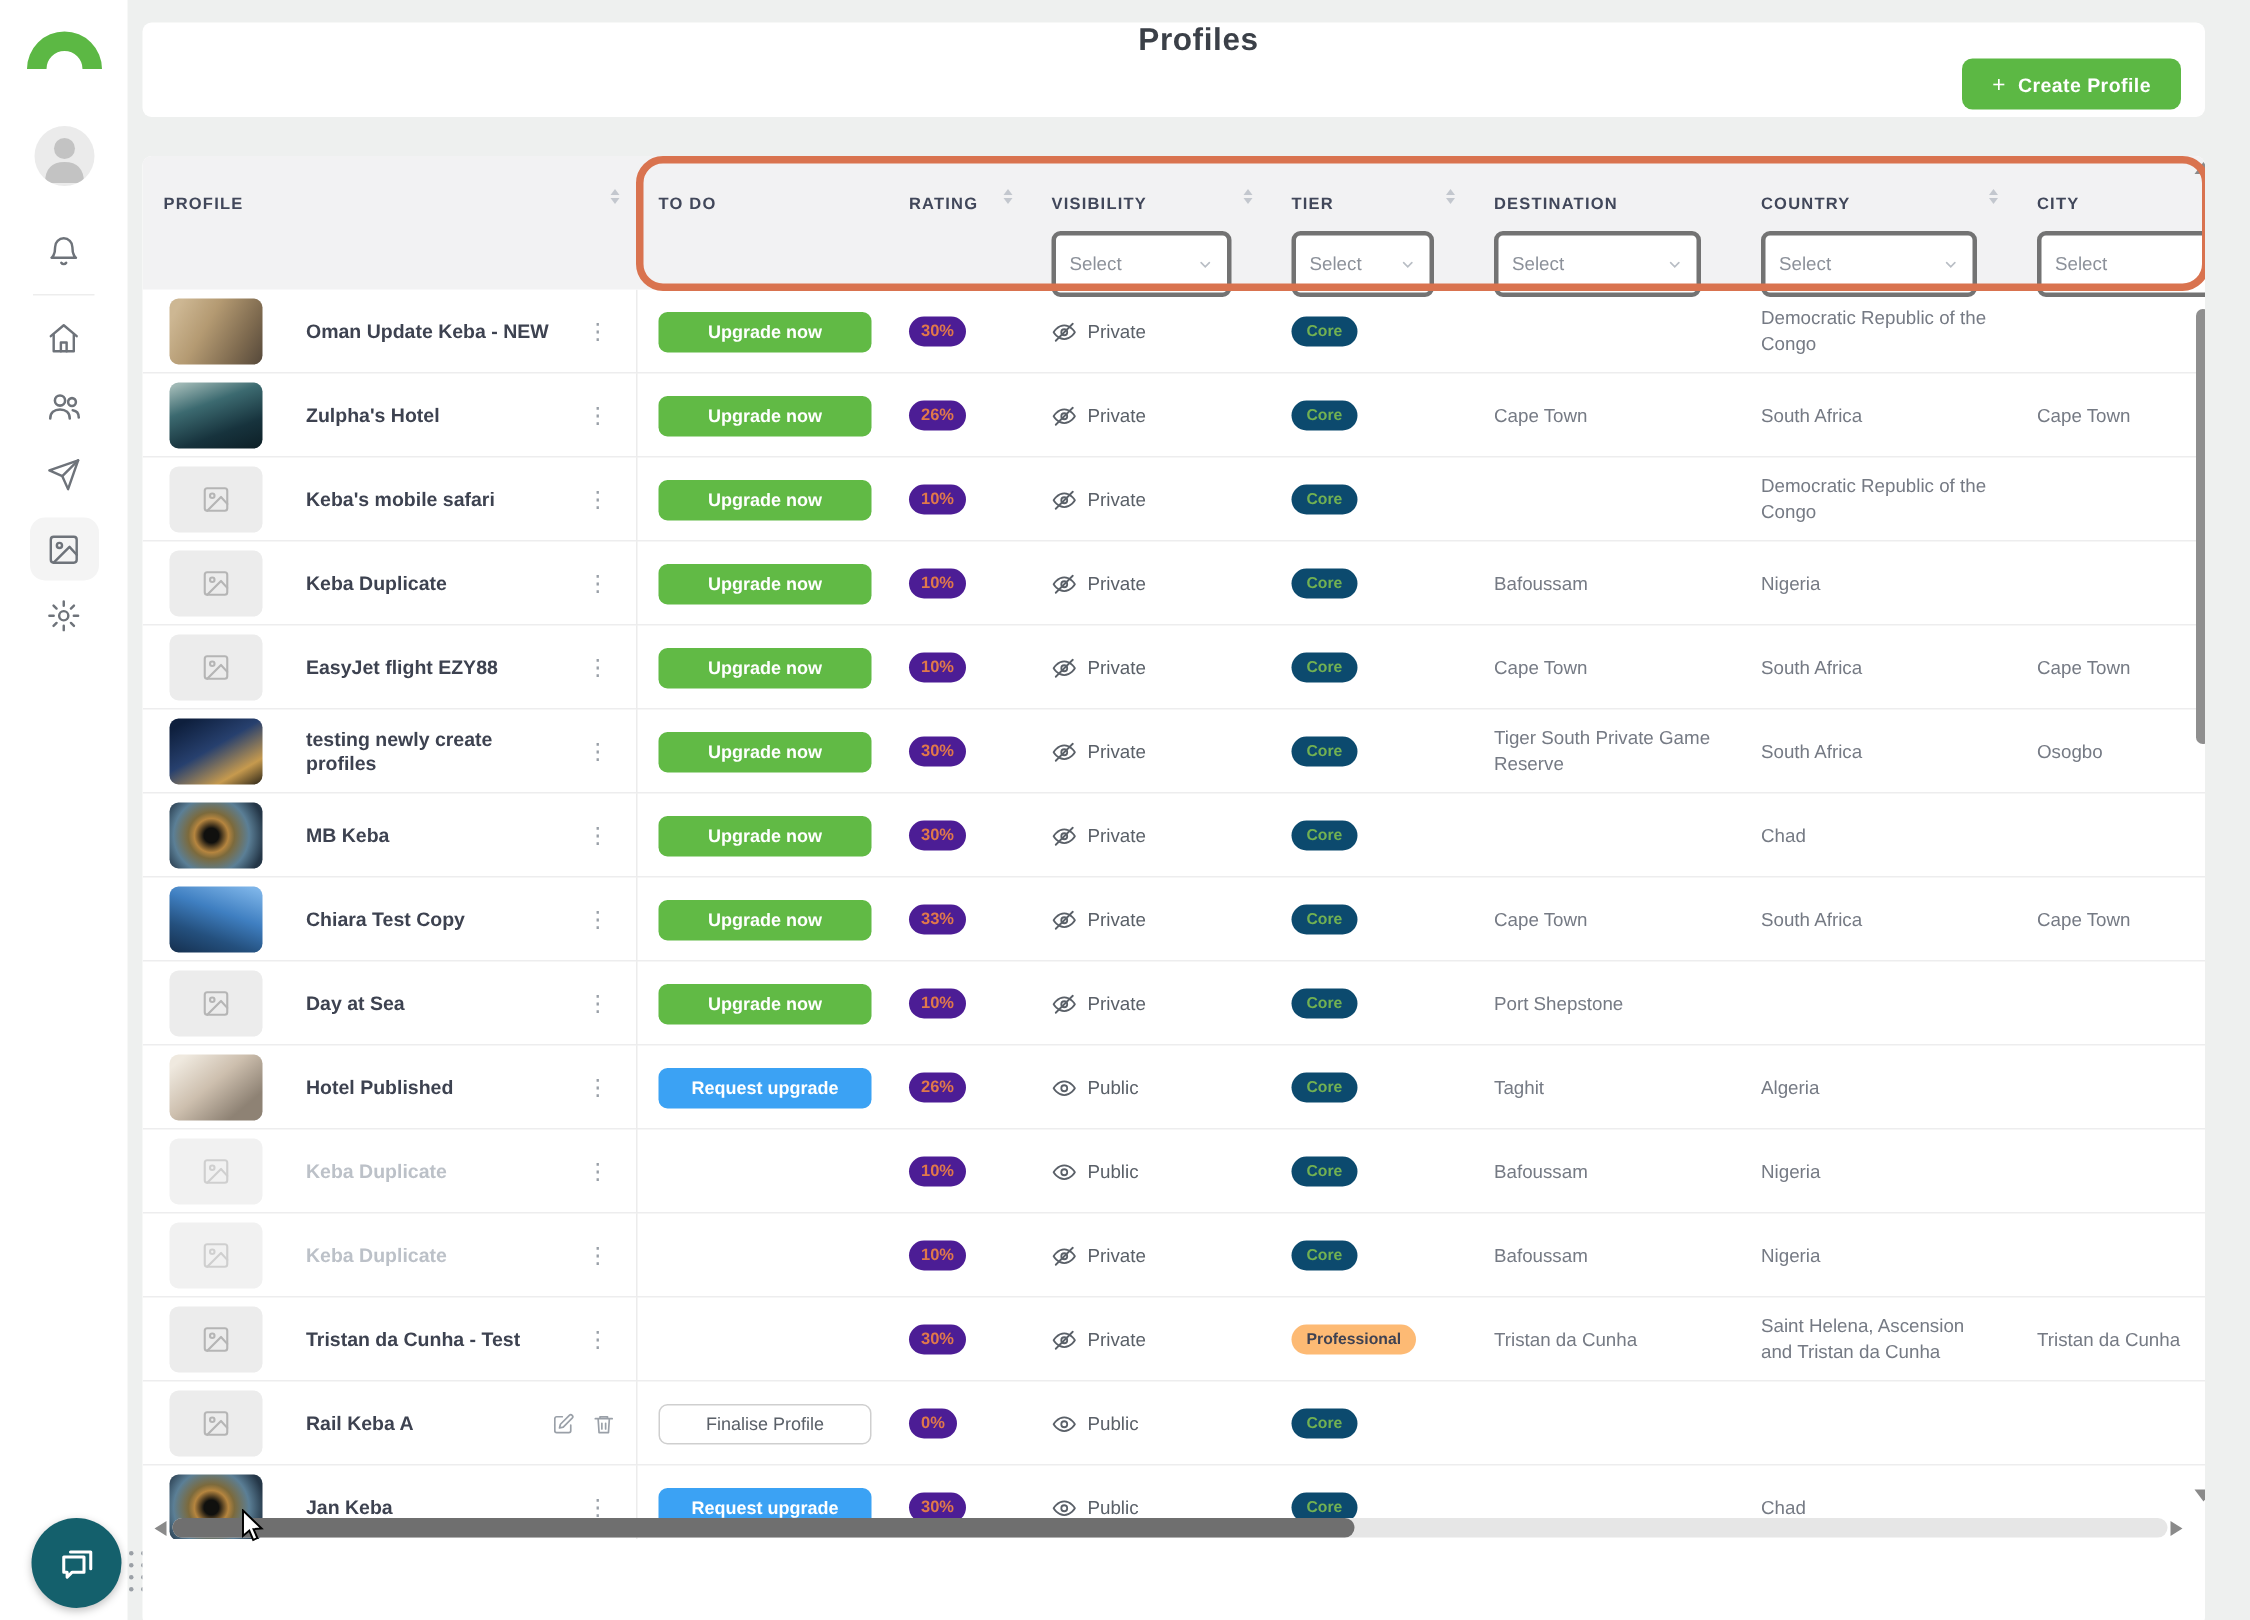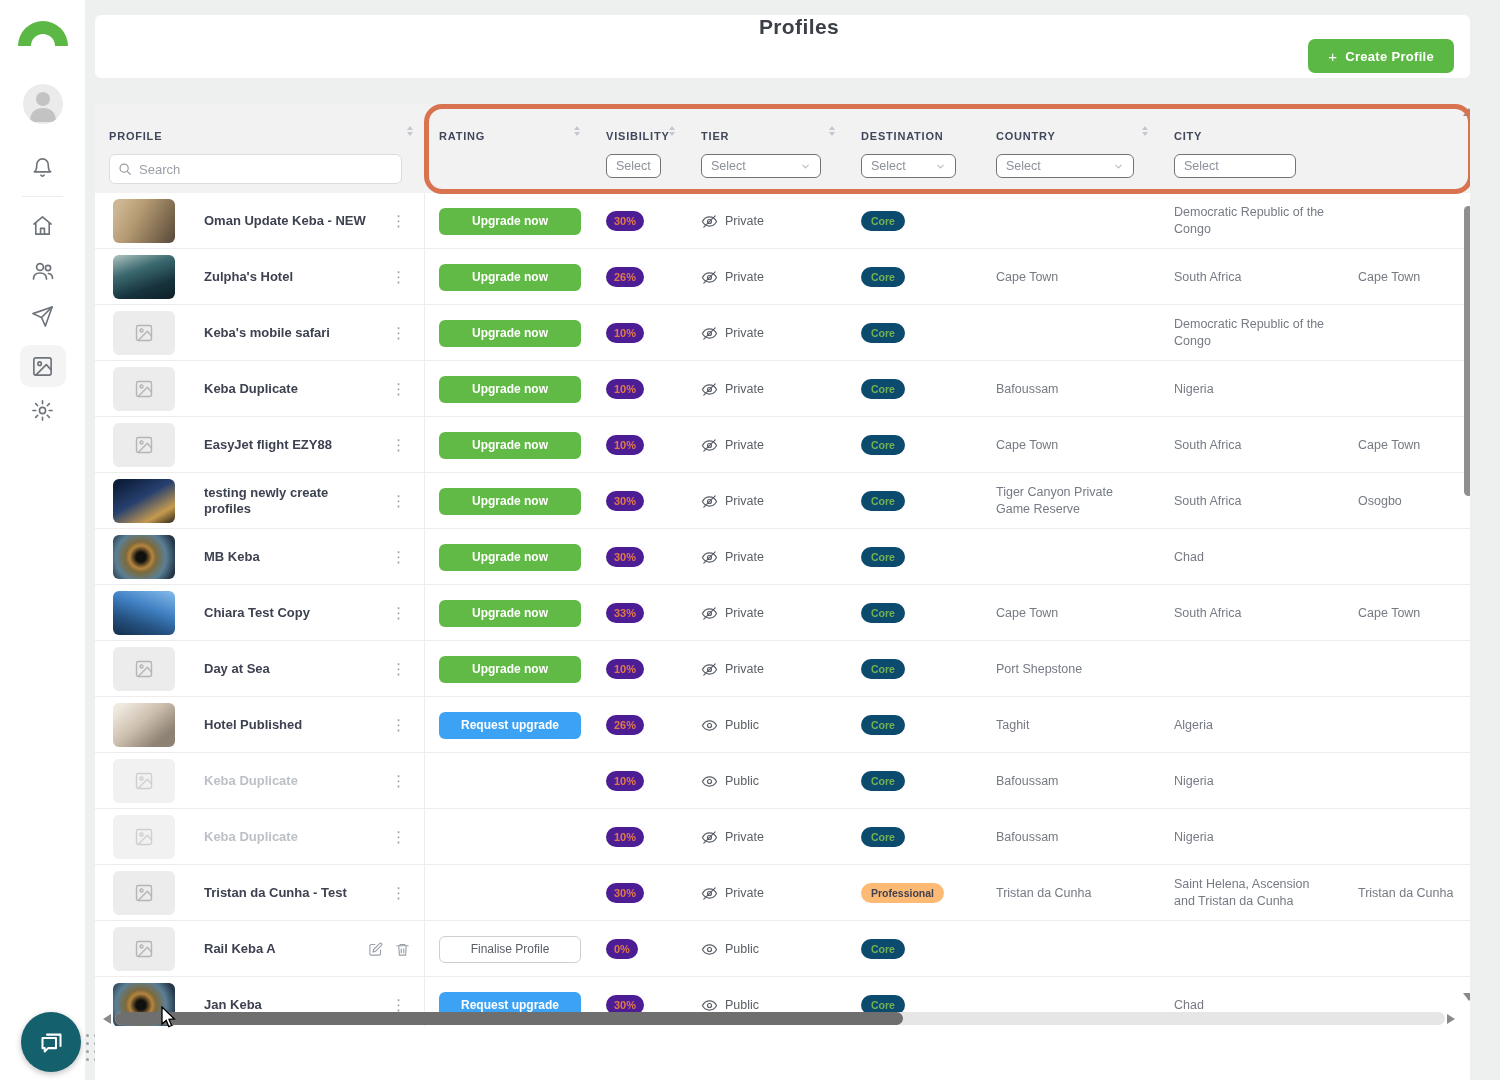--- a/index.html
+++ b/index.html
@@ -46,21 +46,21 @@
   .sort .up { border-bottom:4px solid #c3c7ce; }
   .sort .dn { border-top:4px solid #c3c7ce; }
 
   .search-wrap { position:relative; margin-top:10px; width:293px; }
   .search-wrap svg { position:absolute; left:9px; top:8px; }
   .search-input { width:100%; height:30px; border:1px solid #dcdcdc; border-radius:6px;
                   padding:0 8px 0 29px; font-size:13px; color:#555; background:#fff;
                   font-family:"Liberation Sans", sans-serif; }
   .search-input::placeholder { color:#9aa0a8; }
 
-  .sel { margin-top:10px; height:24px; background:#fff; border:1px solid #737373; border-radius:6px;
+  .sel { margin-top:10px; height:44px; background:#fff; border:3px solid #737373; border-radius:6px;
          display:flex; align-items:center; padding:0 9px; width:calc(100% - 26px); cursor:pointer; }
   .sel-text { font-size:12.5px; color:#8c919a; flex:1; }
   .sel-caret { color:#b9bec5; }
   .sel-city { width:122px; }
 
   
   .tbody { position:absolute; top:89px; left:0; right:0; bottom:58px; overflow:hidden; }
   .trow { height:56px; border-bottom:1px solid #ededee; align-items:center; }
   .cell { display:flex; align-items:center; padding-left:14px; }
   .cell-profile { height:56px; border-right:1px solid #ececec; gap:13px; padding-left:18px; padding-right:14px; }
@@ -225,27 +225,23 @@
 
   <section class="table-card">
 
     <div class="thead grid-cols">
       <div class="th">
         <span class="th-label">PROFILE</span>
         <span class="sort">
             <i class="up"></i>
             <i class="dn"></i>
           </span>
-        <div class="search-wrap">
-          <svg width="14" height="14" viewBox="0 0 24 24" fill="none" stroke="#9aa0a8" stroke-width="2.2" stroke-linecap="round">
-            <circle cx="10.5" cy="10.5" r="7"></circle>
-              <path d="m21 21-5-5"></path>
-          </svg>
-          <input class="search-input" placeholder="Search" style="">
-        </div>
+      </div>
+      <div class="th">
+        <span class="th-label">TO DO</span>
       </div>
       <div class="th">
         <span class="th-label">RATING</span>
         <span class="sort">
             <i class="up"></i>
             <i class="dn"></i>
           </span>
       </div>
       <div class="th">
         <span class="th-label">VISIBILITY</span>
@@ -496,21 +492,21 @@
       <svg class="icon-eye-off" width="17" height="17" viewBox="0 0 24 24" fill="none" stroke="currentColor" stroke-width="1.7" stroke-linecap="round" stroke-linejoin="round">
         <path d="M2 12s3.5-6.5 10-6.5S22 12 22 12s-3.5 6.5-10 6.5S2 12 2 12z"></path>
               <circle cx="12" cy="12" r="2.8"></circle>
               <path d="M4 20 20 4"></path>
       </svg>
       <span class="vis-label">Private</span>
     </div>
     <div class="cell">
       <span class="tier-badge tier-core">Core</span>
     </div>
-    <div class="cell loc cell-dest">Tiger Canyon Private Game Reserve</div>
+    <div class="cell loc cell-dest">Tiger South Private Game Reserve</div>
     <div class="cell loc cell-country">South Africa</div>
     <div class="cell loc cell-city">Osogbo</div>
   </div>
 
   <div class="trow grid-cols">
     <div class="cell cell-profile">
       <span class="thumb th-eye">
         
       </span>
       <span class="pname">MB Keba</span>

